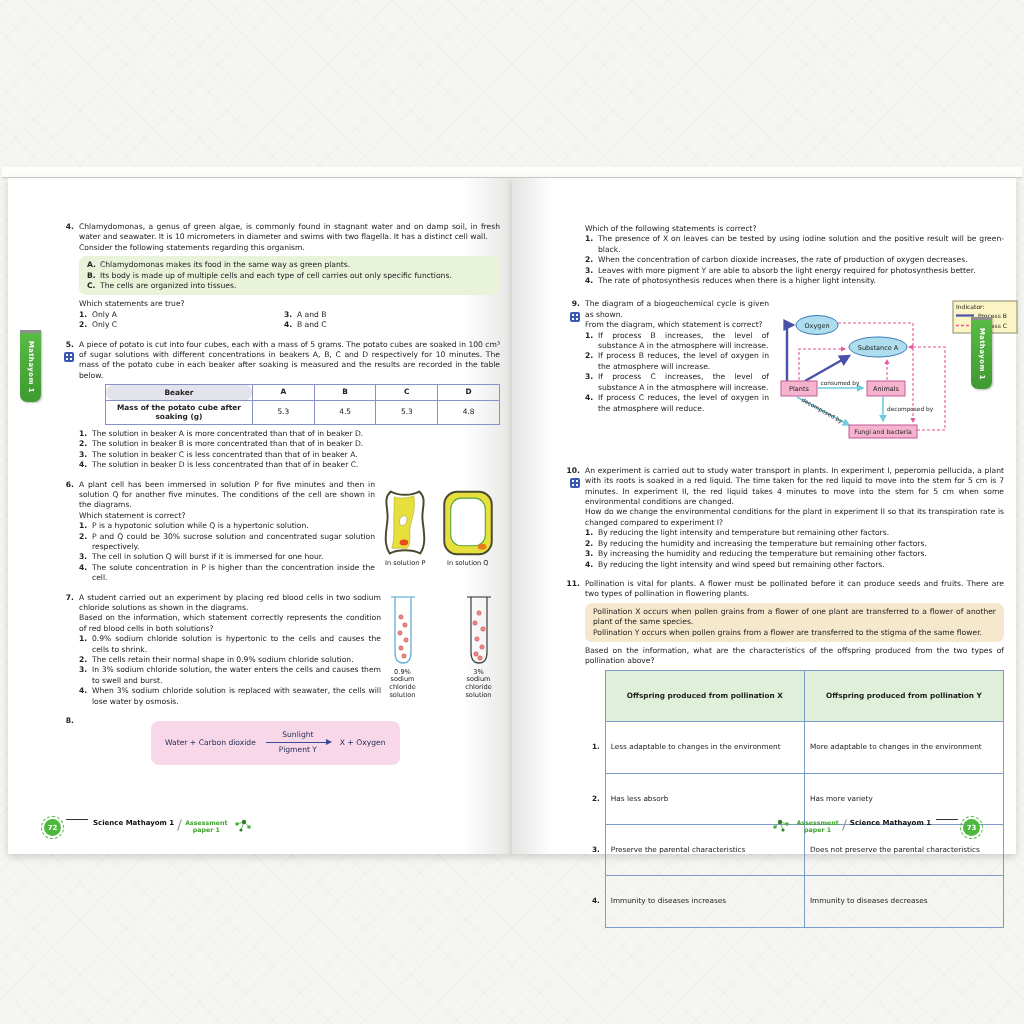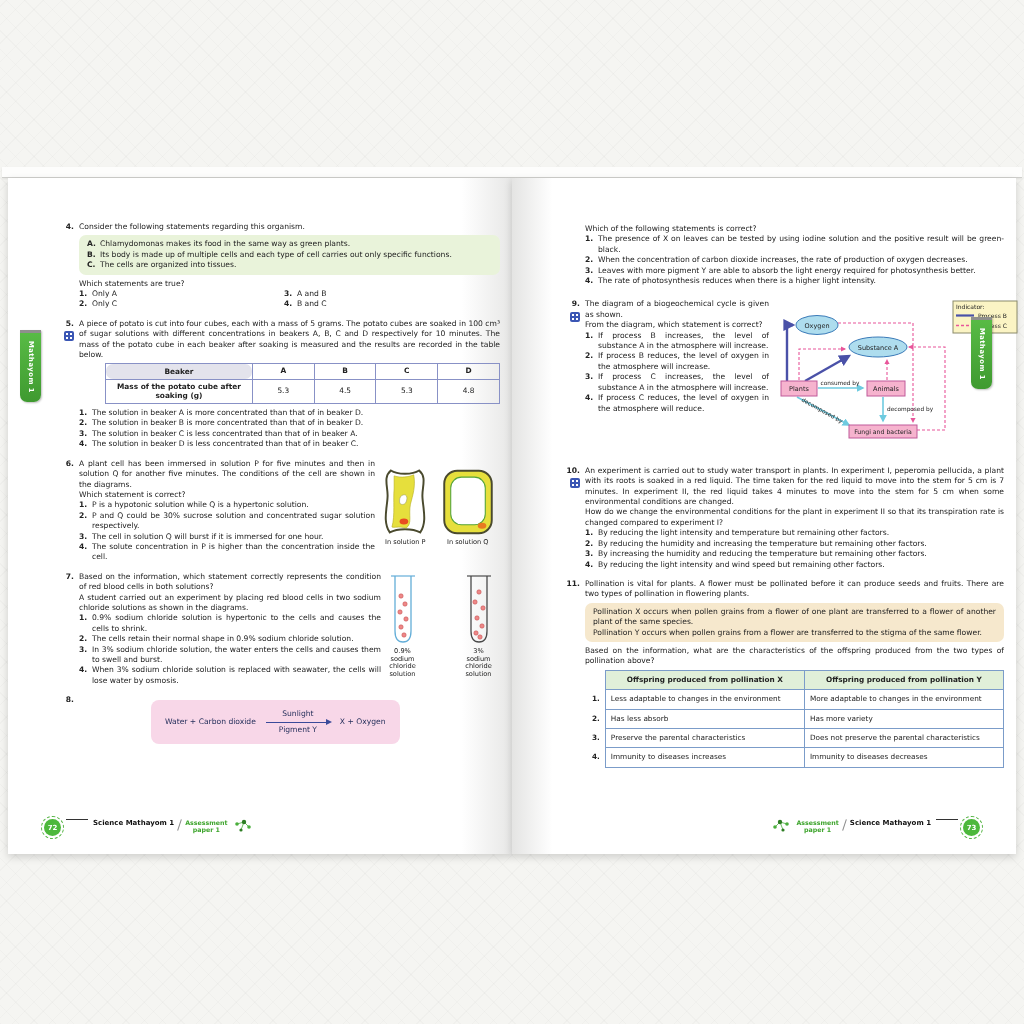--- a/index.html
+++ b/index.html
@@ -53,21 +53,21 @@
   .figlab { font-size:6.6px; margin-top:2px; text-align:center; line-height:7.8px; }
 
   .eqbox { display:inline-flex; align-items:center; gap:10px; background:#f8d7e8; border-radius:8px;
     padding:9px 14px; margin:5px 0 0 72px; color:#26305c; }
   .eqmid { display:flex; flex-direction:column; align-items:center; }
   .eqarrow { width:64px; height:0; border-top:1.6px solid #3a4a9a; position:relative; margin:2px 0; }
   .eqarrow::after { content:""; position:absolute; right:-2px; top:-4px; border-left:6px solid #3a4a9a;
     border-top:3.3px solid transparent; border-bottom:3.3px solid transparent; }
 
   table.pt { border-collapse:collapse; margin:3px 0 0 2px; }
-  table.pt th, table.pt td { border:1px solid #7b9cc9; font-size:7.3px; padding:4px 5px; text-align:left; }
+  table.pt th, table.pt td { border:1px solid #7b9cc9; font-size:7.3px; padding:20px 5px; text-align:left; }
   table.pt th { background:#e0efd9; font-weight:700; text-align:center; }
   table.pt .numc { border:none; background:transparent; font-weight:700; width:16px; text-align:right; padding-right:5px; }
   table.pt .c { width:207px; }
 
   .side-tab { position:absolute; width:21px; background:linear-gradient(#58bb45,#3f9a30); color:#fff;
     display:flex; align-items:center; justify-content:center; border-radius:0 0 7px 7px;
     border-top:3px solid #8f8f8d; box-shadow:1px 1px 2px rgba(0,0,0,0.25); }
   .side-tab span { writing-mode:vertical-rl; font-size:6.8px; font-weight:700; letter-spacing:0.5px; }
   .tab-l { left:20px; top:330px; height:72px; }
   .tab-r { left:971px; top:317px; height:72px; }
@@ -90,20 +90,21 @@
 <div class="page-stack"></div>
 
 <div class="page pl">
   <div class="content">
 
     <div class="q">
       <div class="qgut">
           <div class="qnum">4.</div>
         </div>
       <div class="qbody">
+        <div class="qtext">Chlamydomonas, a genus of green algae, is commonly found in stagnant water and on damp soil, in fresh water and seawater. It is 10 micrometers in diameter and swims with two flagella. It has a distinct cell wall.</div>
         <div class="qtext">Consider the following statements regarding this organism.</div>
         <div class="greenbox">
           <div class="opt">
               <span class="n">A.</span>
               <span class="t">Chlamydomonas makes its food in the same way as green plants.</span>
             </div>
           <div class="opt">
               <span class="n">B.</span>
               <span class="t">Its body is made up of multiple cells and each type of cell carries out only specific functions.</span>
             </div>
@@ -224,22 +225,22 @@
         </div>
       </div>
     </div>
 
     <div class="q">
       <div class="qgut">
           <div class="qnum">7.</div>
         </div>
       <div class="qbody flexrow">
         <div style="width:302px; flex:none;">
+          <div class="qtext">A student carried out an experiment by placing red blood cells in two sodium chloride solutions as shown in the diagrams.</div>
           <div class="qtext">Based on the information, which statement correctly represents the condition of red blood cells in both solutions?</div>
-          <div class="qtext">A student carried out an experiment by placing red blood cells in two sodium chloride solutions as shown in the diagrams.</div>
           <div class="opt">
               <span class="n">1.</span>
               <span class="t">0.9% sodium chloride solution is hypertonic to the cells and causes the cells to shrink.</span>
             </div>
           <div class="opt">
               <span class="n">2.</span>
               <span class="t">The cells retain their normal shape in 0.9% sodium chloride solution.</span>
             </div>
           <div class="opt">
               <span class="n">3.</span>

